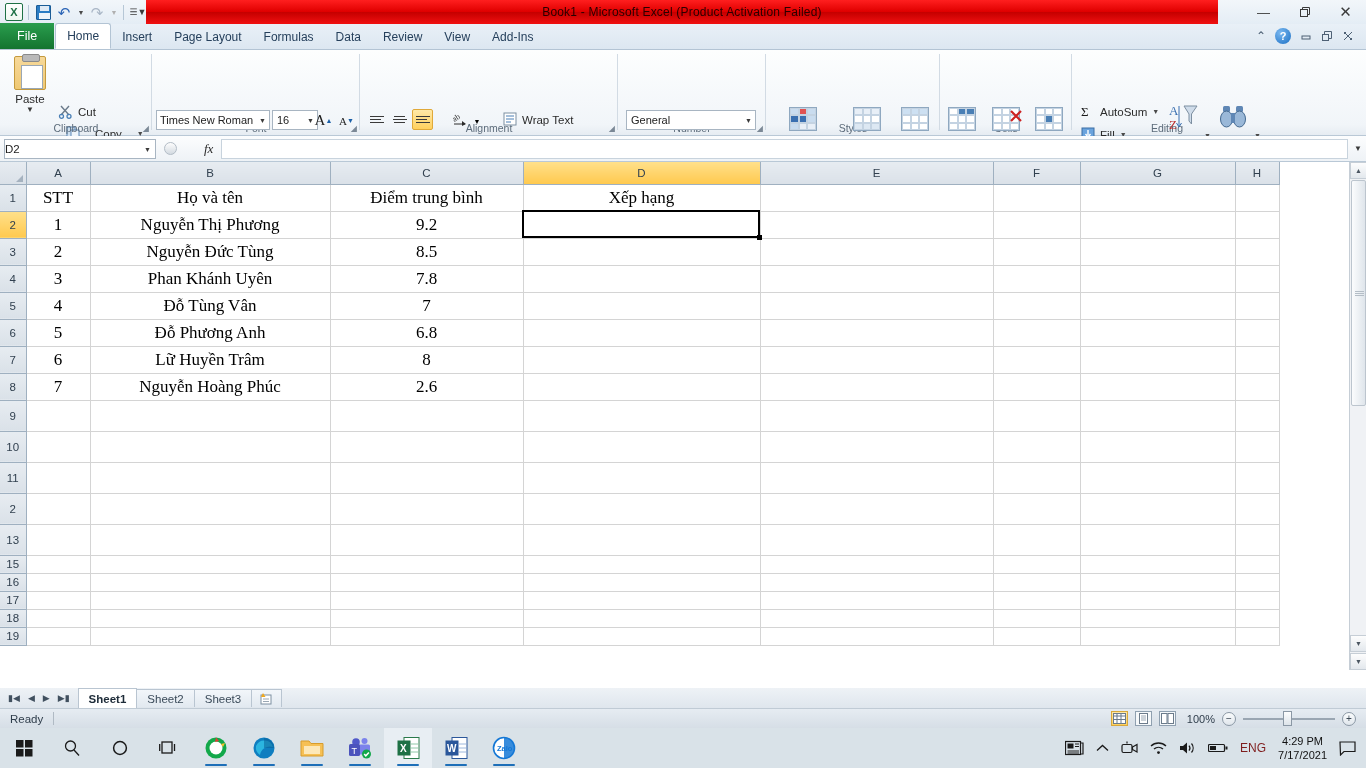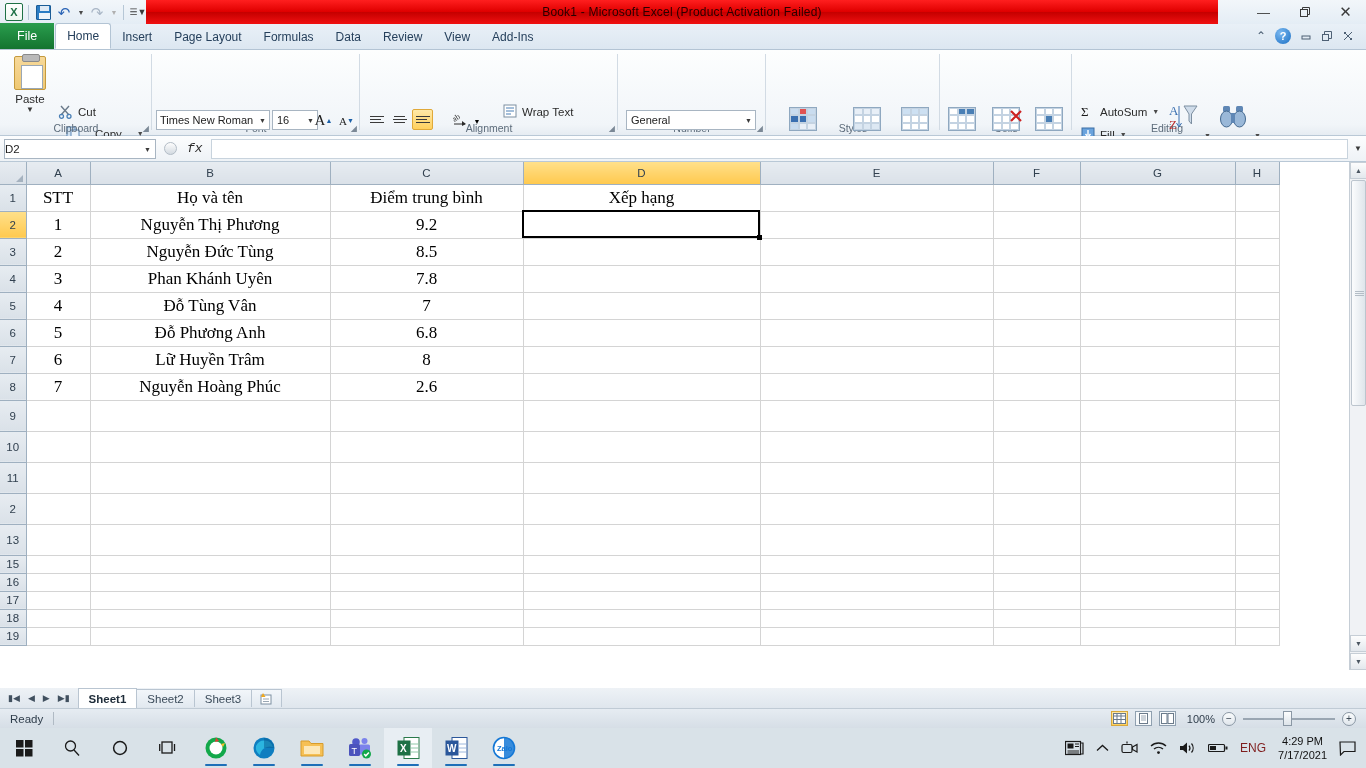--- a/index.html
+++ b/index.html
@@ -148,21 +148,21 @@
     border-bottom:1px solid #b9c8d6; display:flex; align-items:center;
   }
   .namebox {
     width:152px; height:20px; margin-left:4px; border:1px solid #a8b5c2; background:#fff;
     display:flex; align-items:center; justify-content:flex-start; font-size:11.5px; color:#222;
     position:relative;
   }
   .namebox .nb-car { position:absolute; right:4px; top:6px; font-size:7px; color:#3a3a3a; }
   .fxgroup { display:flex; align-items:center; gap:10px; padding:0 8px; }
   .fx-circle { width:13px;height:13px;border-radius:50%;background:linear-gradient(to bottom,#fdfdfd,#d3dae1);border:1px solid #b2bcc6;}
-  .fx-lbl { font-style:italic; font-family:Liberation Mono, monospace; font-size:13px; color:#2b2b2b; }
+  .fx-lbl { font-style:italic; font-family:Liberation Serif, serif; font-size:13px; color:#2b2b2b;margin-left:17px; }
   .fbar-input { flex:1; height:20px; border:1px solid #c8d3dd; background:#fff; margin-right:18px; }
   .fbar-car { position:absolute; right:3px; top:7px; font-size:8px; color:#3a3a3a; }
 
   
   .gridwrap { position:absolute; top:162px; left:0; width:1366px; height:526px; background:#fff; overflow:hidden; }
   table.sheet { border-collapse:collapse; table-layout:fixed; }
   table.sheet td, table.sheet th { padding:0; margin:0; }
   .corner {
     width:26px; height:22px; background:linear-gradient(to bottom,#e7ecf1,#dae1e8);
     border-right:1px solid #9fb0c0; border-bottom:1px solid #9fb0c0; position:relative;
@@ -488,21 +488,21 @@
       <svg width="17" height="17" viewBox="0 0 17 17">
           <g stroke="#2b2b2b">
             <line x1="7" y1="3" x2="16" y2="3"></line>
             <line x1="7" y1="7" x2="16" y2="7"></line>
             <line x1="7" y1="11" x2="16" y2="11"></line>
             <line x1="7" y1="15" x2="16" y2="15"></line>
           </g>
           <path d="M1 6 L5 9 L1 12 Z" fill="#1a5fa8"></path>
         </svg>
     </div>
-    <div class="wrapbtn" style="left:503px;top:54px;">
+    <div class="wrapbtn" style="left:503px;top:62px;">
       <span class="mini-ic">
         <svg width="15" height="15" viewBox="0 0 15 15">
             <rect x="1" y="1" width="12" height="12" fill="#fff" stroke="#7d8fa1"></rect>
             <line x1="3" y1="4" x2="11" y2="4" stroke="#4a7fb5"></line>
             <line x1="3" y1="7" x2="11" y2="7" stroke="#4a7fb5"></line>
             <line x1="3" y1="10" x2="8" y2="10" stroke="#4a7fb5"></line>
           </svg>
       </span>
       <span>Wrap Text</span>
     </div>

